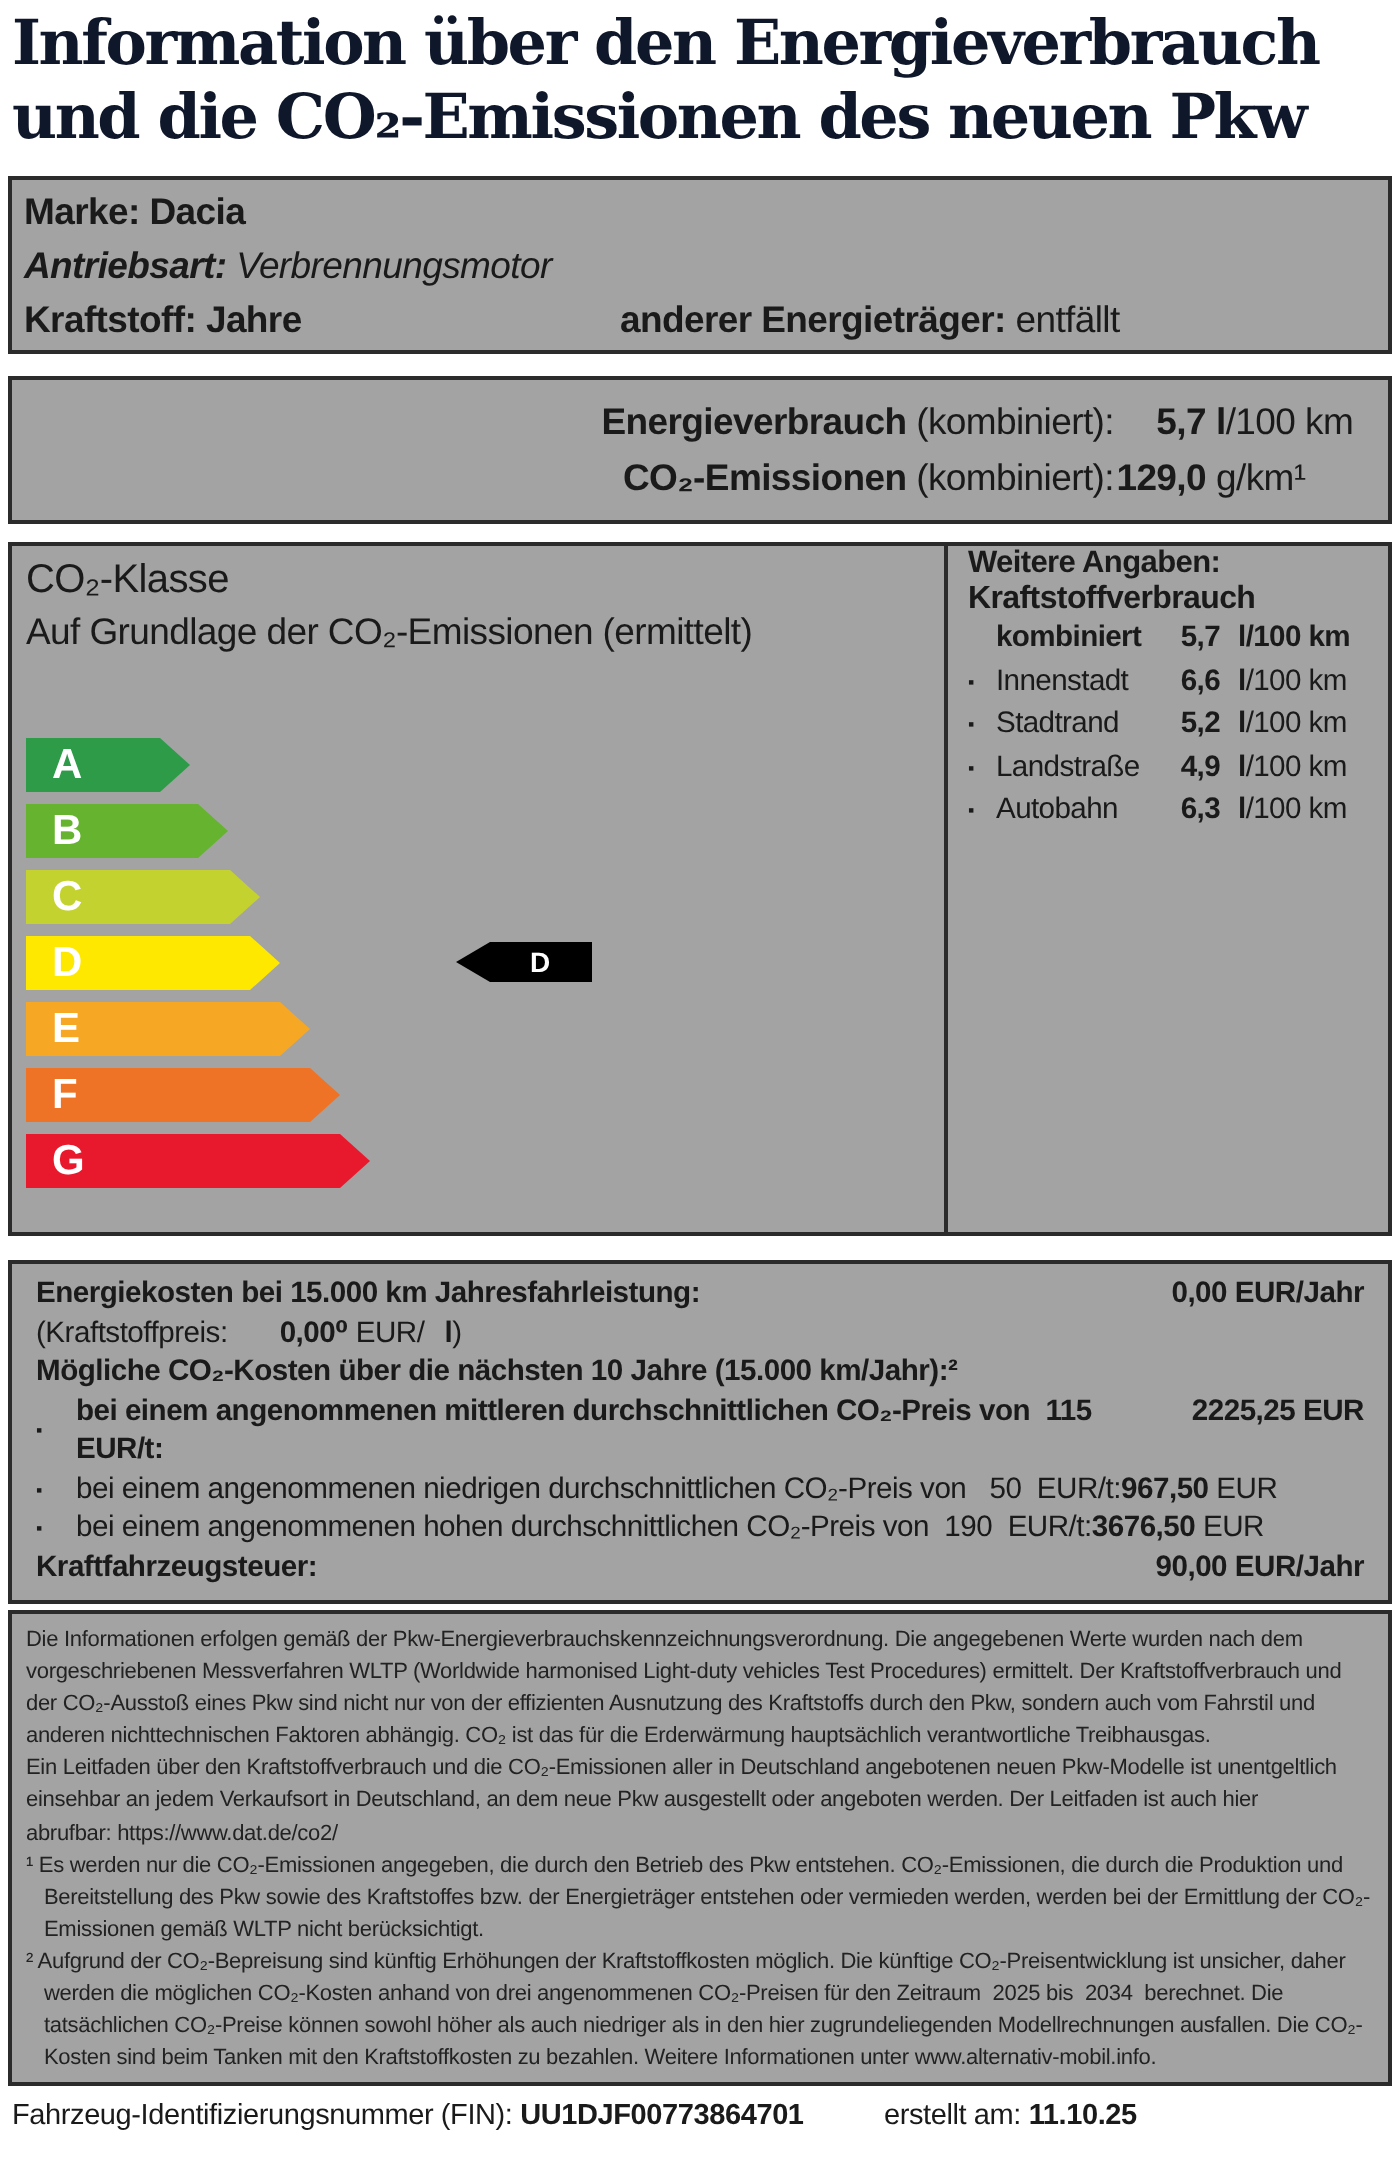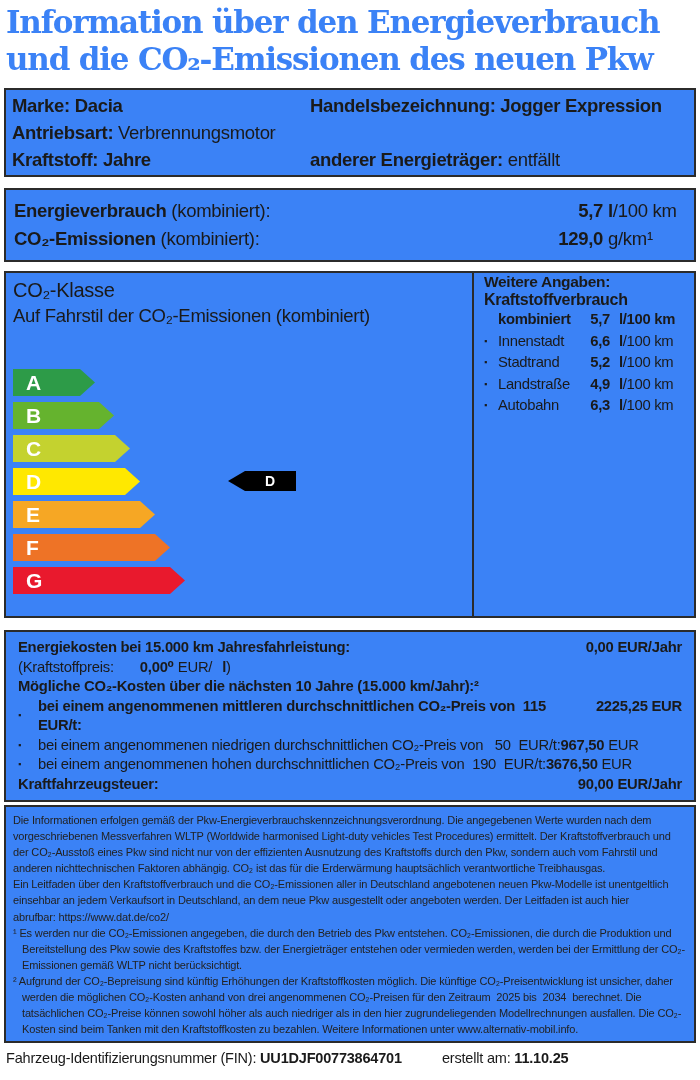--- a/index.html
+++ b/index.html
@@ -1,40 +1,40 @@
 <!DOCTYPE html>
 <html lang="de"><head>
 <meta charset="utf-8">
 <style>
   html,body{margin:0;padding:0;}
   body{
     width:700px;height:1080px;overflow:hidden;background:#fff;color:#1a1a1a;
     font-family:"Liberation Sans","DejaVu Sans",sans-serif;
     -webkit-font-smoothing:antialiased;
   }
-  .box{border:2px solid #2b2b2b;margin:0 4px;background:#3b82f6;}
+  .box{border:2px solid #2b2b2b;margin:0 4px;background:#a3a3a3;}
   b,.b{font-weight:bold;}
 
   
   .title{
     margin:4px 4px 10px 6px;
     font-family:"DejaVu Serif","Liberation Serif",serif;
-    font-weight:bold;font-size:31px;line-height:37px;letter-spacing:-1.2px;color:#3b82f6;
+    font-weight:bold;font-size:31px;line-height:37px;letter-spacing:-1.2px;color:#0f172a;
   }
 
   
   .veh{padding:2px 6px;font-size:18.5px;line-height:27px;letter-spacing:-0.3px;overflow:hidden;}
   .veh-row{display:grid;grid-template-columns:298px 1fr;white-space:nowrap;}
-  .veh-row.single{grid-template-columns:1fr;}
+  .veh-row.single{grid-template-columns:1fr;font-style:italic;}
   .veh .lbl{font-weight:bold;}
 
   
   .cons{margin-top:11px;padding:7px 8px;font-size:18.5px;line-height:28px;letter-spacing:-0.3px;}
   .cons-row{display:flex;align-items:baseline;}
-  .cons-row .left{flex:1;}
+  .cons-row .left{flex:1;text-align:right;}
   .cons-row .val{font-weight:bold;min-width:46px;text-align:right;}
   .cons-row .unit{min-width:78px;text-align:left;padding-left:5px;}
 
   
   .co2box{margin-top:9px;height:343px;display:flex;padding:0;}
   .co2-left{width:459px;border-right:2px solid #2b2b2b;padding:6px 0 0 7px;position:relative;}
   .co2-h{font-size:20px;font-weight:normal;letter-spacing:-0.3px;}
   .co2-sub{font-size:18.5px;letter-spacing:-0.3px;margin-top:3px;}
   .bars{margin-top:42px;}
   .bar-row{position:relative;height:27px;margin-bottom:6px;}
@@ -81,21 +81,20 @@
 <body>
 
 <div class="title">
   <div>Information über den Energieverbrauch</div>
   <div>und die CO₂-Emissionen des neuen Pkw</div>
 </div>
 
 <div class="box veh">
   <div class="veh-row">
     <div><span class="lbl">Marke:</span>&nbsp;<span class="b">Dacia</span></div>
-    <div><span class="lbl">Handelsbezeichnung:</span>&nbsp;<span class="b">Jogger Expression</span></div>
   </div>
   <div class="veh-row single">
     <div><span class="lbl">Antriebsart:</span>&nbsp;<span>Verbrennungsmotor</span></div>
   </div>
   <div class="veh-row">
     <div><span class="lbl">Kraftstoff:</span>&nbsp;<span class="b">Jahre</span></div>
     <div><span class="lbl">anderer Energieträger:</span>&nbsp;<span>entfällt</span></div>
   </div>
 </div>
 
@@ -108,21 +107,21 @@
   <div class="cons-row">
     <div class="left"><span class="b">CO₂-Emissionen</span><span> (kombiniert):</span></div>
     <span class="val">129,0</span>
     <span class="unit">g/km¹</span>
   </div>
 </div>
 
 <div class="box co2box">
   <div class="co2-left">
     <div class="co2-h">CO₂-Klasse</div>
-    <div class="co2-sub">Auf Fahrstil der CO₂-Emissionen (kombiniert)</div>
+    <div class="co2-sub">Auf Grundlage der CO₂-Emissionen (ermittelt)</div>
     <div class="bars">
       <div class="bar-row">
           <div class="bar w-a" style="background: rgb(45, 155, 72);">
             <span>A</span>
           </div>
         </div>
       <div class="bar-row">
           <div class="bar w-b" style="background: rgb(101, 179, 46);">
             <span>B</span>
           </div>

